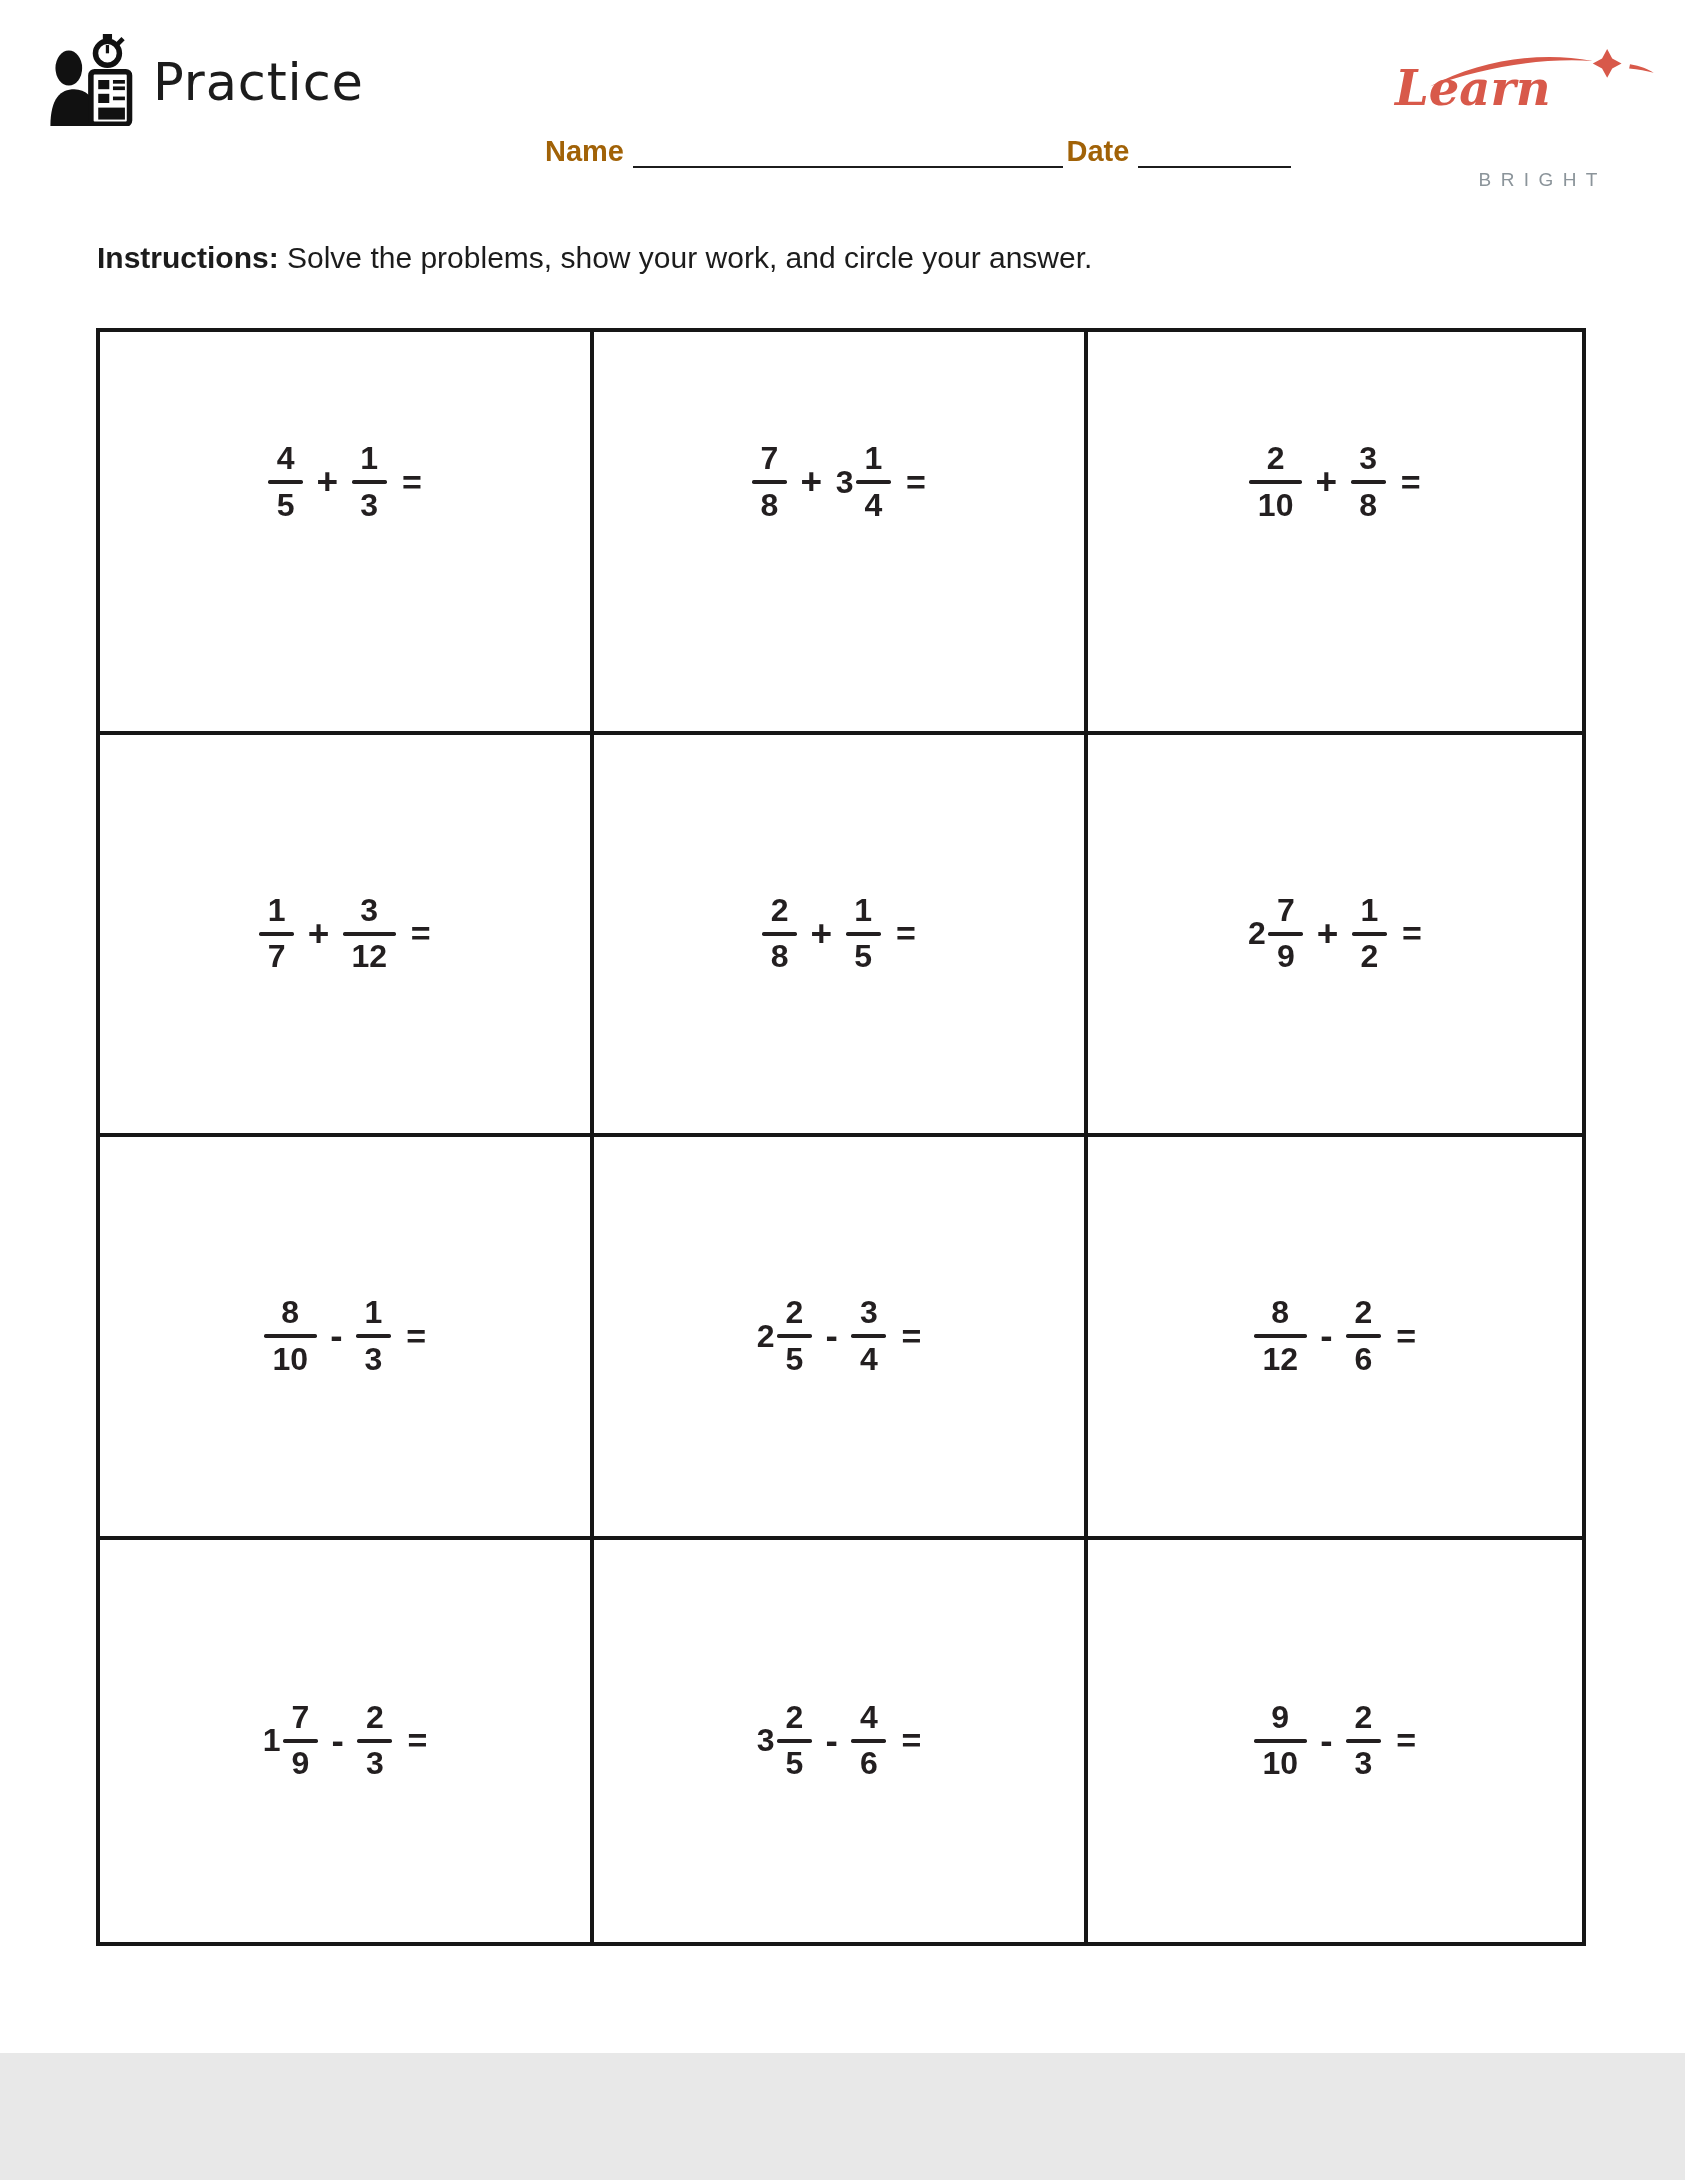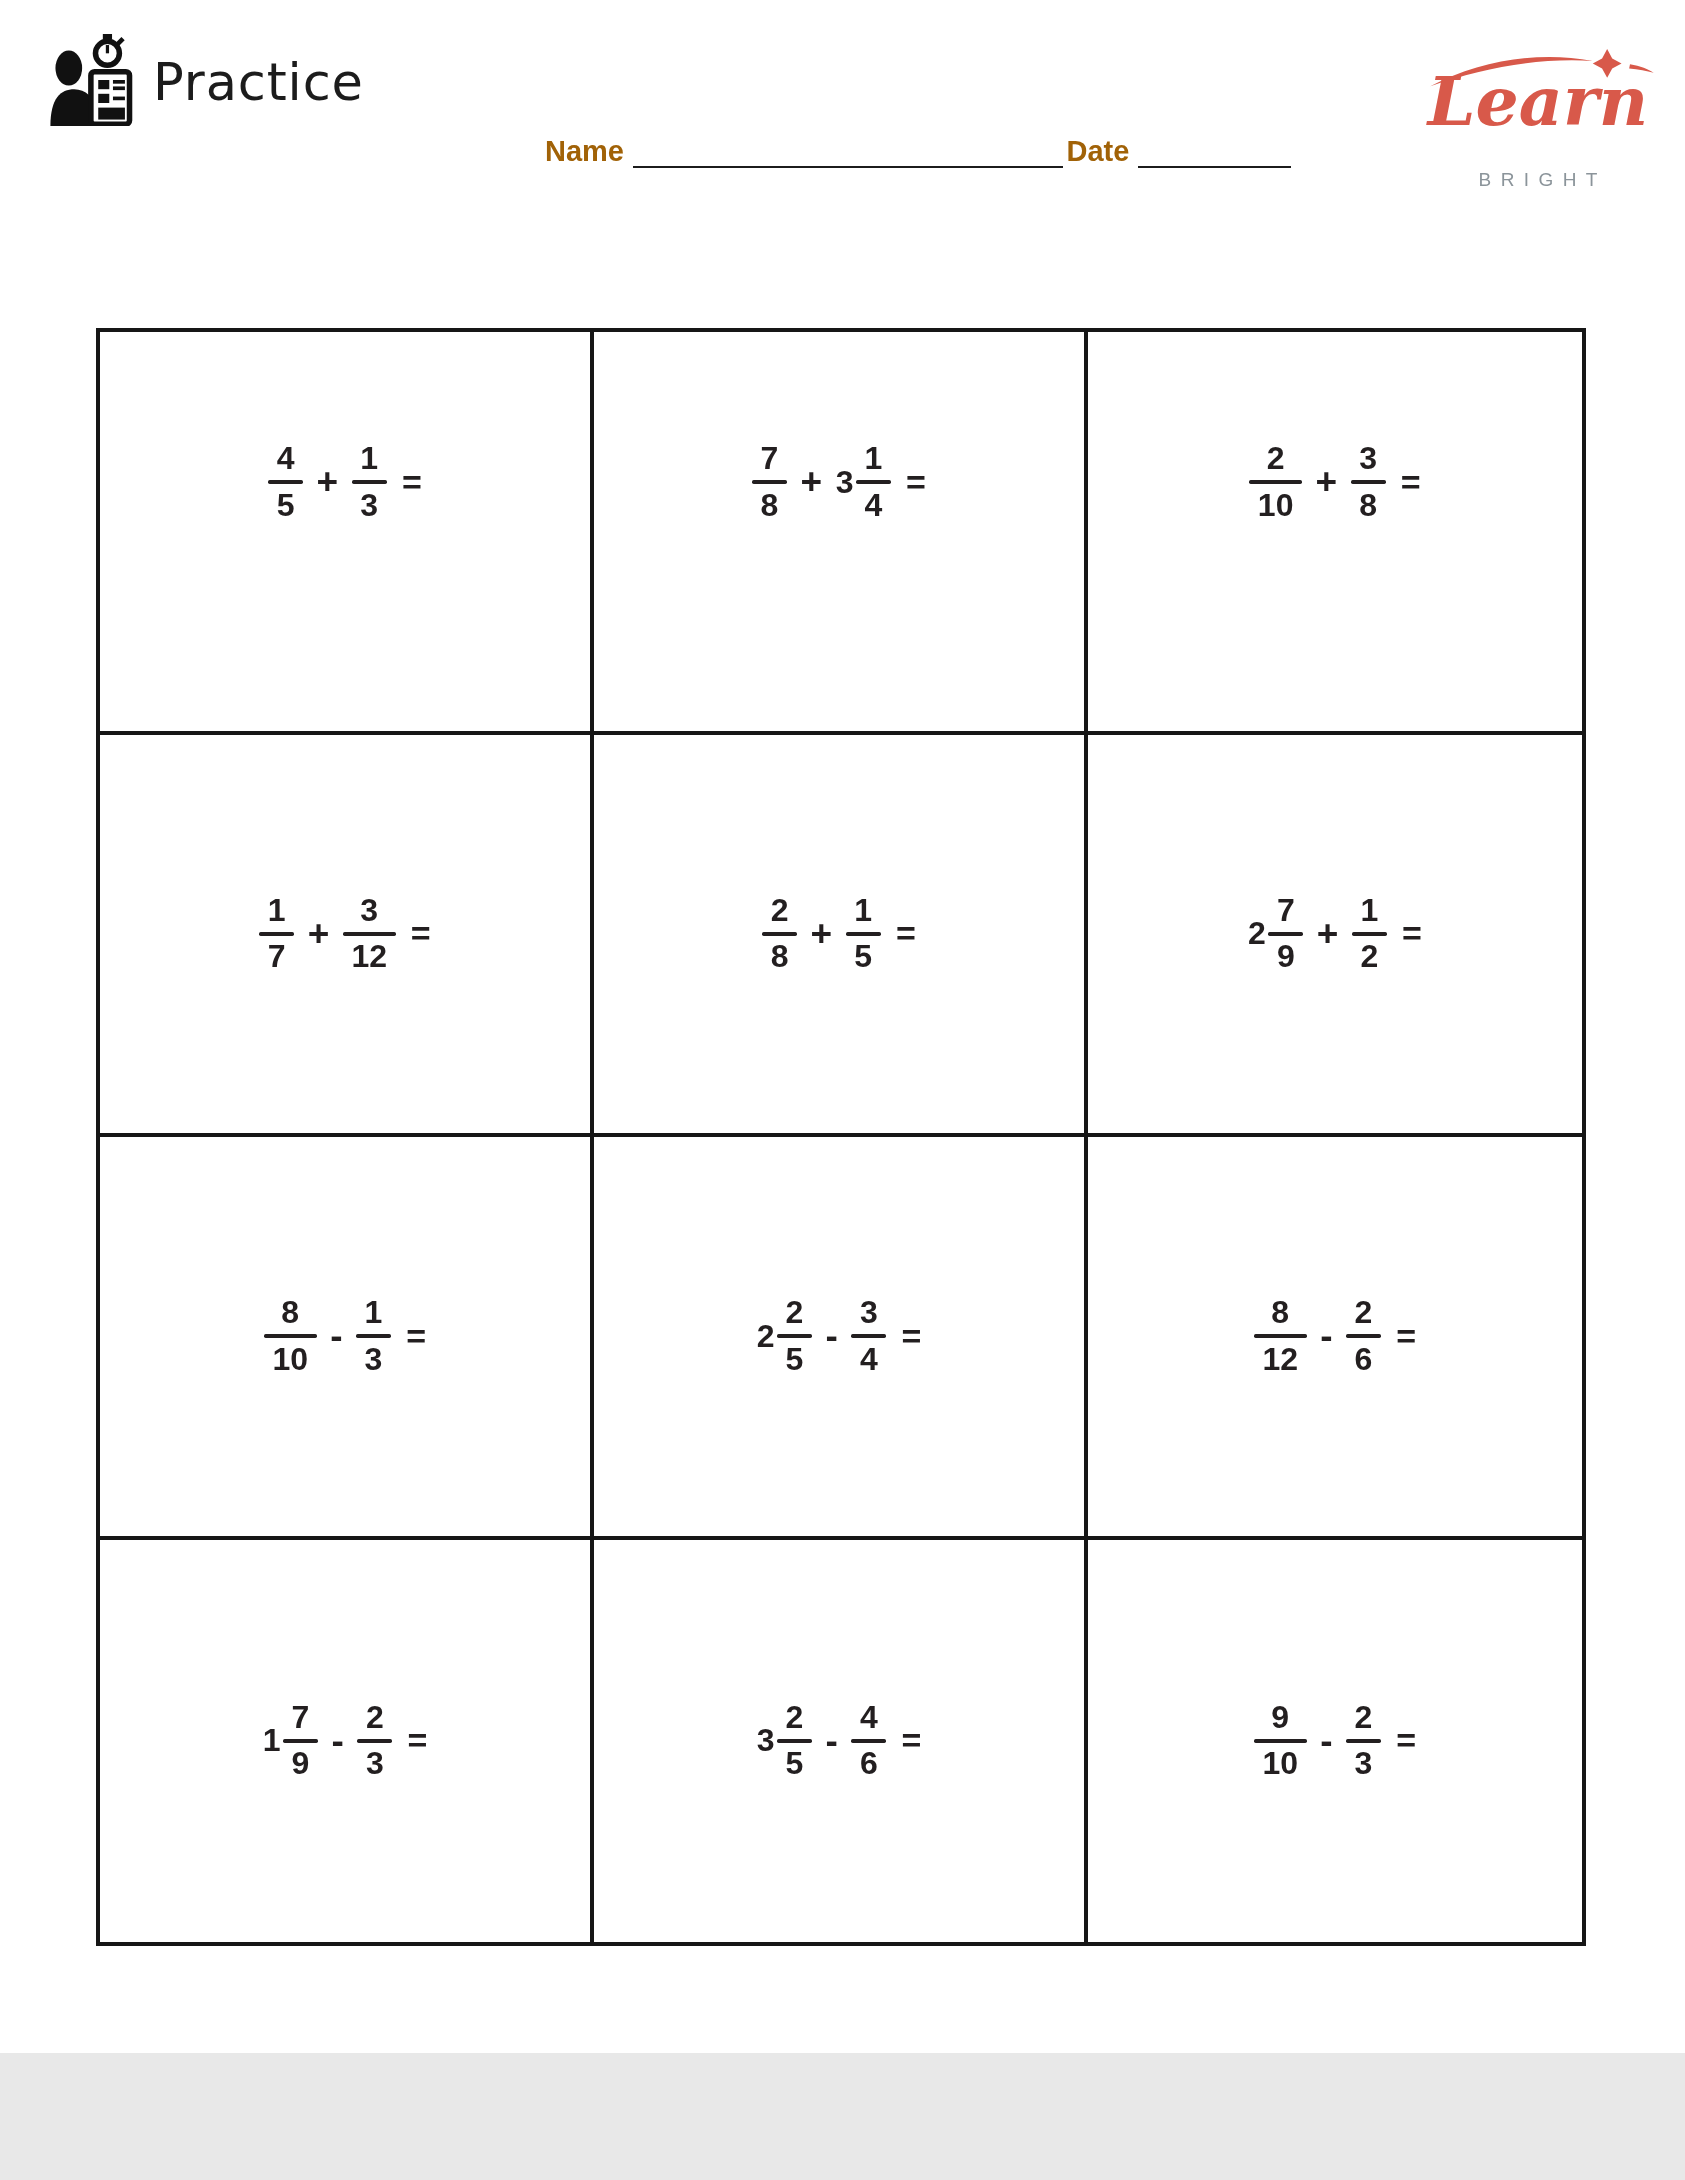--- a/index.html
+++ b/index.html
@@ -27,24 +27,23 @@
   .blank-line{display:inline-block;border-bottom:2.6px solid #1c1c1c;height:31px;}
   .name-line{width:430px;margin-left:8.5px;}
   .date-label{margin-left:4px;}
   .date-line{width:153px;margin-left:8.5px;}
 
   
   .logo{position:absolute;left:1395px;top:34px;width:286px;height:170px;}
   .logo-swoosh{position:absolute;top:10.2px;left:31px;width:232px;height:44px;}
   .logo-learn{
     position:absolute;top:22px;left:0;width:100%;
-    text-align:center;
     font-family:"DejaVu Serif", serif;
     font-style:italic;font-weight:bold;
-    font-size:68px;line-height:1.35;
+    font-size:48px;line-height:1.35;
   }
   .logo-bright{
     position:absolute;top:135px;left:0;width:100%;
     text-align:center;
     font-size:19px;font-weight:normal;letter-spacing:9.4px;text-indent:9.4px;
   }
 
   
   .instructions{position:absolute;left:97px;top:241px;font-size:30px;color:#1c1c1c;}
   .instructions .bold{font-weight:bold;}
@@ -116,20 +115,23 @@
   <div class="logo">
     <svg class="logo-swoosh" viewBox="0 0 272 52" aria-hidden="true" style="color: rgb(216, 89, 74);">
       <path d="M4 50 C 62 20, 130 8, 196 20 C 132 16, 66 28, 4 50 Z" fill="currentColor"></path>
       <path d="M213 6 l6 11 l11 6 l-11 6 l-6 11 l-6 -11 l-11 -6 l11 -6 Z" fill="currentColor"></path>
       <path d="M240 24 C 252 26, 262 30, 268 34 C 260 32, 250 30, 239 29 Z" fill="currentColor"></path>
     </svg>
     <div class="logo-learn" style="color: rgb(216, 89, 74);">Learn</div>
     <div class="logo-bright" style="color: rgb(139, 148, 154);">BRIGHT</div>
   </div>
 
+  <div class="instructions">
+    <span class="bold">Instructions:</span><span> Solve the problems, show your work, and circle your answer.</span>
+  </div>
 
   <div class="grid">
       <div class="cell">
         <div class="problem">
           <span class="frac">
             <span class="num">4</span>
             <span class="bar"></span>
             <span class="den">5</span>
           </span>
           <span class="op">+</span>

